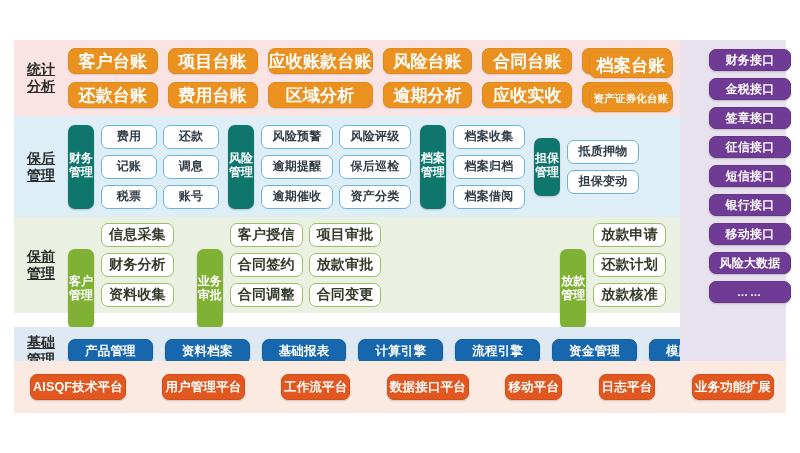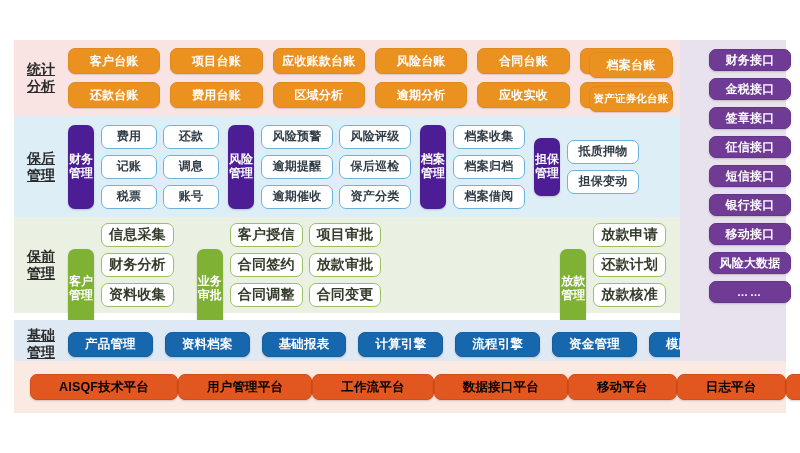--- a/index.html
+++ b/index.html
@@ -20,21 +20,21 @@
     position:absolute;
     left:0;
     width:666px;
     display:flex;
     align-items:center;
     box-sizing:border-box;
   }
   .band-stats   { top:0px;   height:76px;  background:#fae4e3; }
   .band-post    { top:76px;  height:101px; background:#ddeef7; }
   .band-pre     { top:177px; height:96px;  background:#eaf0e2; }
-  .band-basic   { top:280px; height:48px;  background:#dfe9f3; }
+  .band-basic   { top:287px; height:48px;  background:#dfe9f3; }
   .band-platform{ top:321px; height:52px;  width:772px; background:#fbeae2; }
 
   
   .panel-if{
     position:absolute;
     left:666px; top:0px;
     width:106px; height:321px;
     background:#e8e2ee;
     display:flex; flex-direction:column;
     align-items:center; justify-content:flex-start;
@@ -76,21 +76,21 @@
     grid-auto-rows:26px;
     gap:8px 10px;
     flex:1 1 auto;
     padding-right:8px;
   }
   .pill-orange{
     background:#eb9120;
     color:#ffffff;
     border:1px solid #e08a1d;
     box-shadow:0 1px 1px rgba(0,0,0,.12);
-    font-size:12px;
+    font-size:17px;
   }
   .pill-orange.tiny{ font-size:10.5px; }
 
   
   .grp{
     display:flex;
     align-items:center;
     margin-right:9px;
   }
   .grp-label{
@@ -102,21 +102,21 @@
     font-weight:bold;
     display:flex;
     align-items:center;
     justify-content:center;
     text-align:center;
     line-height:1.12;
     white-space:pre-line;
     margin-right:7px;
     padding:3px 0;
   }
-  .grp-label.blue { background:#4c1d95; box-shadow:0 1px 2px rgba(0,0,0,.18); }
+  .grp-label.blue { background:#0f766e; box-shadow:0 1px 2px rgba(0,0,0,.18);font-family:Liberation Mono, monospace; }
   .grp-label.green{ background:#7fb135; box-shadow:0 1px 2px rgba(0,0,0,.18); }
   .grp-label.h84{ height:84px; }
   .grp-label.h58{ height:58px; }
   .grp-label.h80{ height:80px;margin-top:47px; }
 
   .grp-cols{ display:flex; gap:6px; }
   .grp-col { display:flex; flex-direction:column; gap:6px; }
 
   .pill-white-blue{
     background:#ffffff;
@@ -160,24 +160,24 @@
   .plat-row{
     display:flex;
     align-items:center;
     justify-content:space-between;
     width:100%;
     padding:0 12px 0 16px;
     box-sizing:border-box;
   }
   .pill-red{
     background:#e2571f;
-    color:#000000;
+    color:#ffffff;
     border:1px solid #d14d1a;
     height:26px;
-    padding:0 28px;
+    padding:0 2px;
     box-shadow:0 1px 2px rgba(0,0,0,.18);
     font-size:12.5px;
   }
 
   
   .pill-purple{
     background:#703b95;
     color:#ffffff;
     border:1px solid #663488;
     height:22px;

